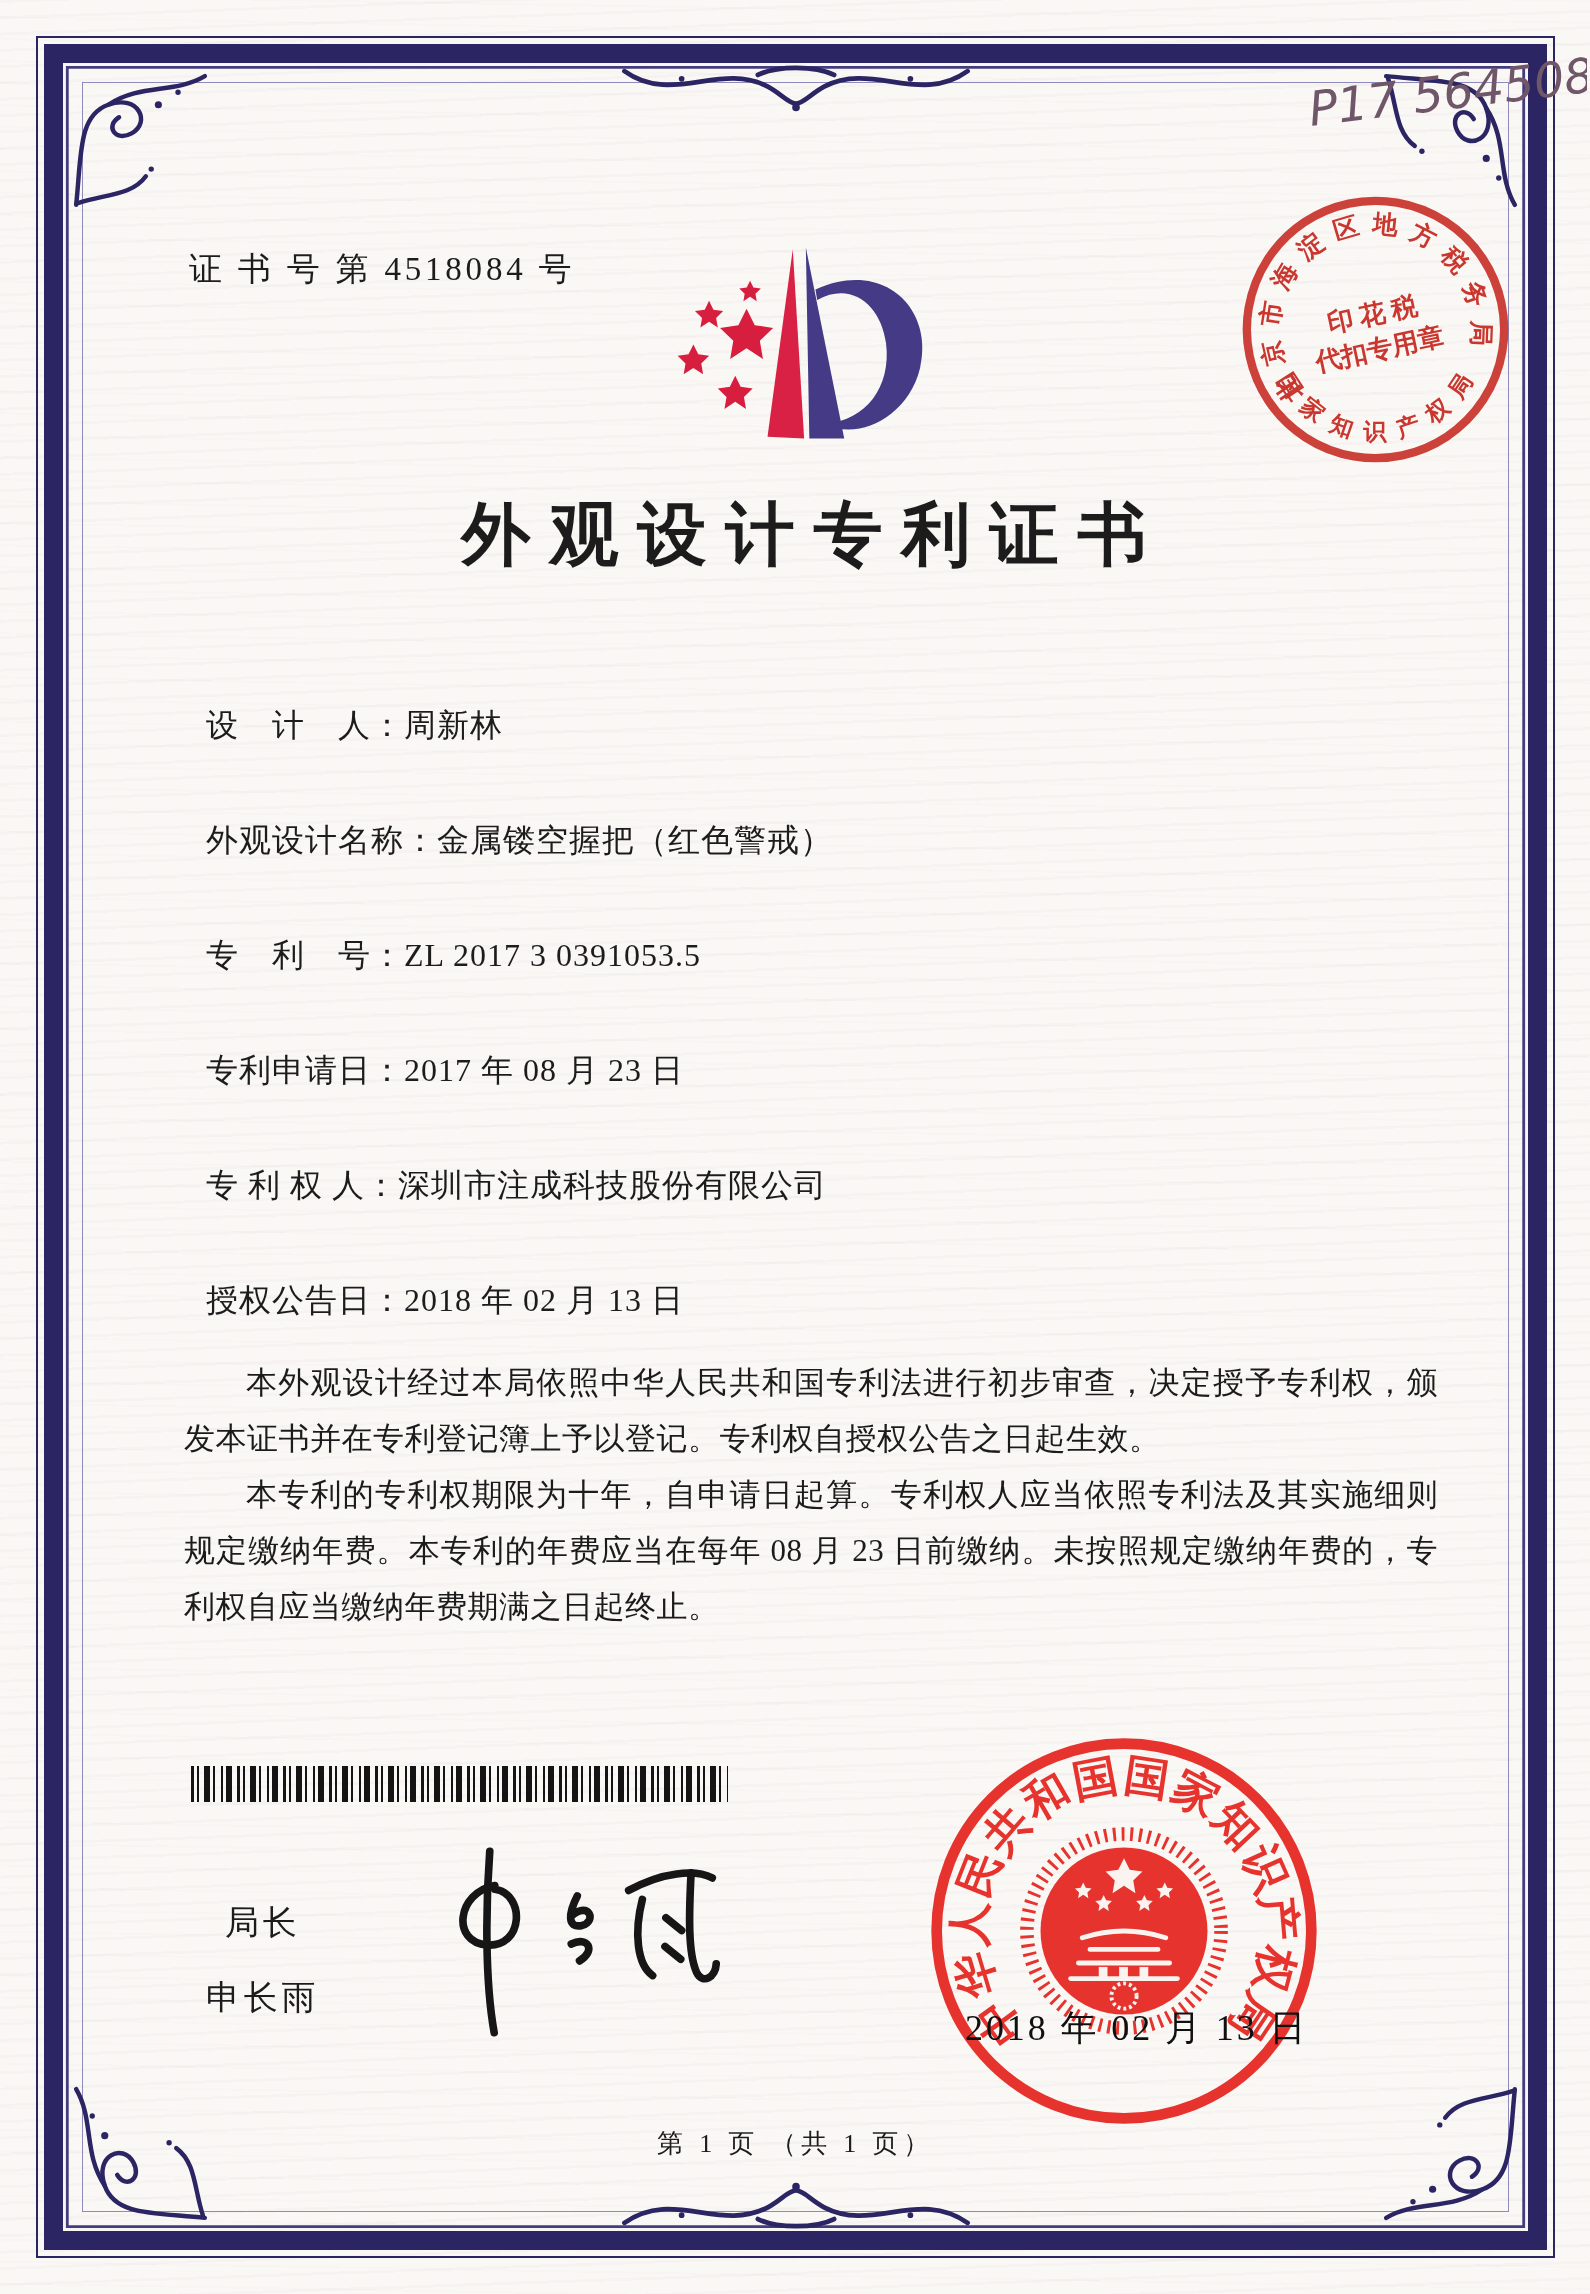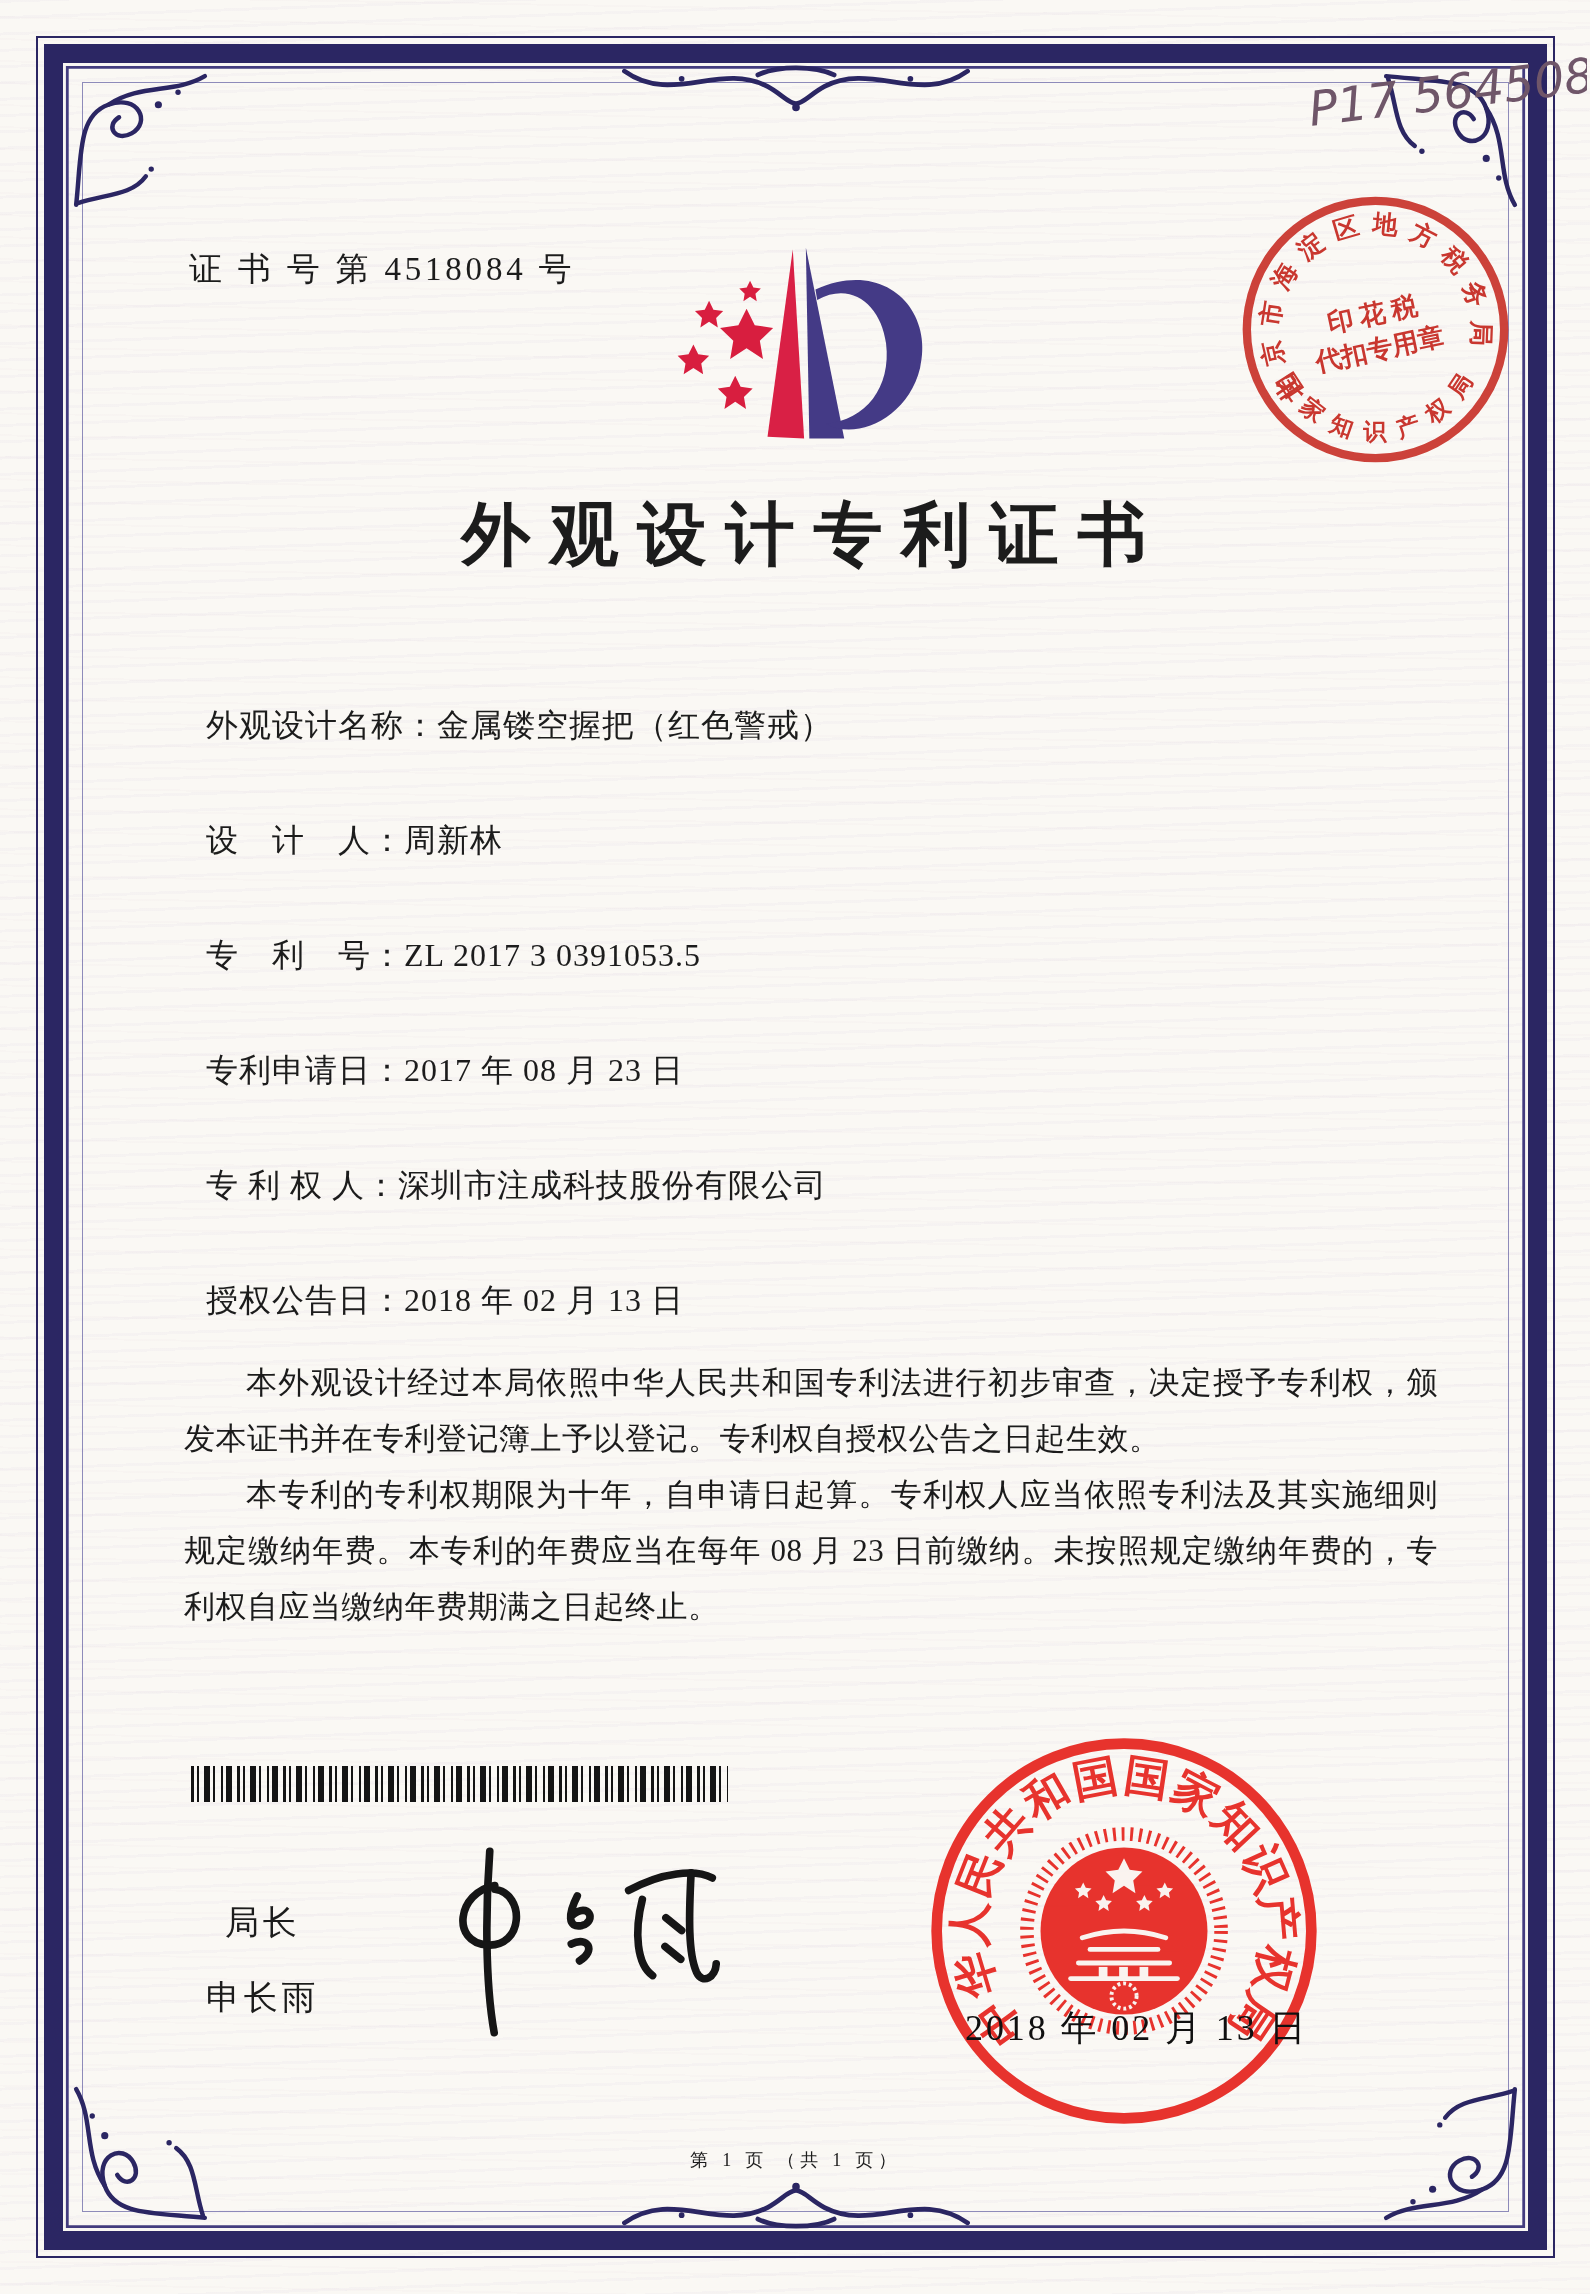--- a/index.html
+++ b/index.html
@@ -55,21 +55,21 @@
 
   .officer{position:absolute;left:206px;top:1900px;z-index:5;font-size:34px;}
   .officer .o-title{margin-bottom:29px;letter-spacing:3.8px;text-align:center;}
   .officer .o-name{letter-spacing:3.8px;}
   .signature{position:absolute;left:411px;top:1833px;z-index:5;transform:rotate(-2deg);}
 
   .seal{position:absolute;left:925px;top:1732px;z-index:4;}
   .seal-date{position:absolute;left:965px;top:2004px;z-index:7;font-size:36px;color:#101010;
     letter-spacing:2.9px;white-space:nowrap;font-weight:500;}
   .footer{position:absolute;left:0;right:0;top:2126px;text-align:center;z-index:5;
-    font-size:18px;letter-spacing:4.8px;margin-top:22px;}
+    font-size:26px;letter-spacing:4.8px;}
 </style>
 </head>
 <body>
 
 <div class="page">
 
   <div class="texture"></div>
 
   <div class="frame-outerline"></div>
   <div class="frame-band"></div>
@@ -182,24 +182,24 @@
       <textPath href="#taxBottom" startOffset="0" textLength="258" lengthAdjust="spacing">国家知识产权局</textPath>
     </text>
     <text x="155" y="148" text-anchor="middle" font-family="Liberation Serif, serif" font-weight="700" font-size="28" fill="#c5271f">印 花 税</text>
     <text x="155" y="186" text-anchor="middle" font-family="Liberation Serif, serif" font-weight="700" font-size="28" fill="#c5271f">代扣专用章</text>
   </svg>
 
   <h1 class="title">外观设计专利证书</h1>
 
   <div class="fields">
     <div class="field-row">
+      <span class="f-label">设　计　人：</span><span class="f-value">周新林</span>
+    </div>
+    <div class="field-row">
       <span class="f-label">外观设计名称：</span><span class="f-value">金属镂空握把（红色警戒）</span>
-    </div>
-    <div class="field-row">
-      <span class="f-label">设　计　人：</span><span class="f-value">周新林</span>
     </div>
     <div class="field-row">
       <span class="f-label">专　利　号：</span><span class="f-value">ZL 2017 3 0391053.5</span>
     </div>
     <div class="field-row">
       <span class="f-label">专利申请日：</span><span class="f-value">2017 年 08 月 23 日</span>
     </div>
     <div class="field-row">
       <span class="f-label">专 利 权 人：</span><span class="f-value">深圳市注成科技股份有限公司</span>
     </div>

